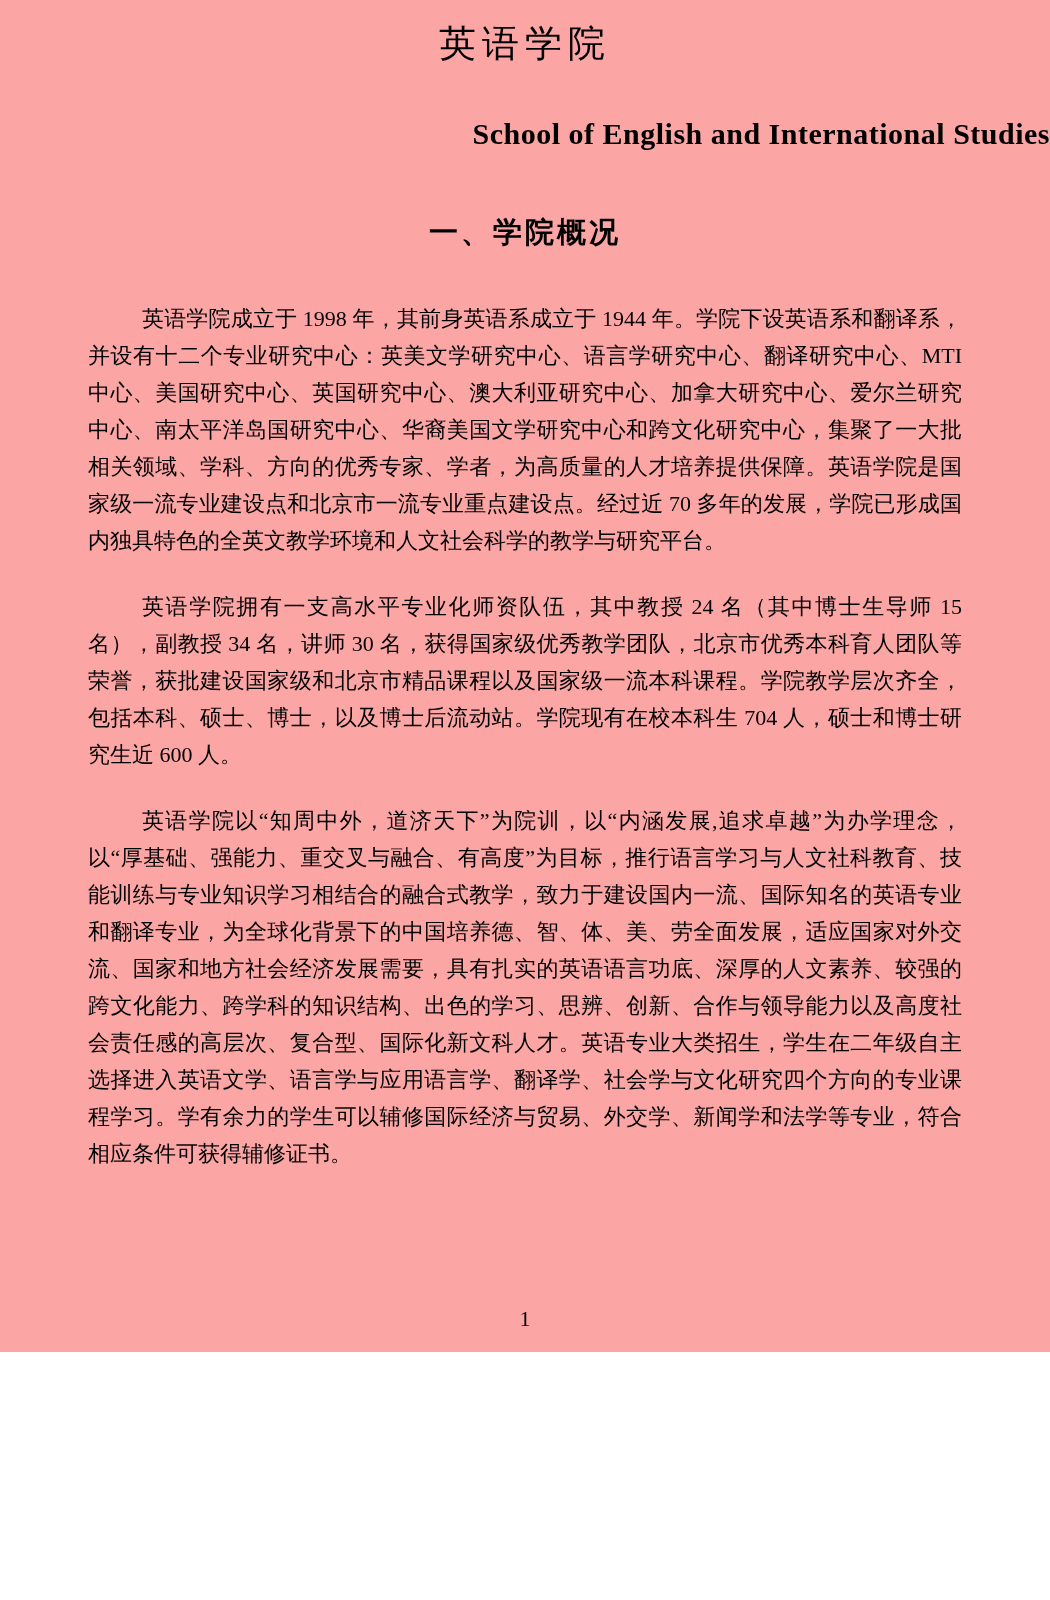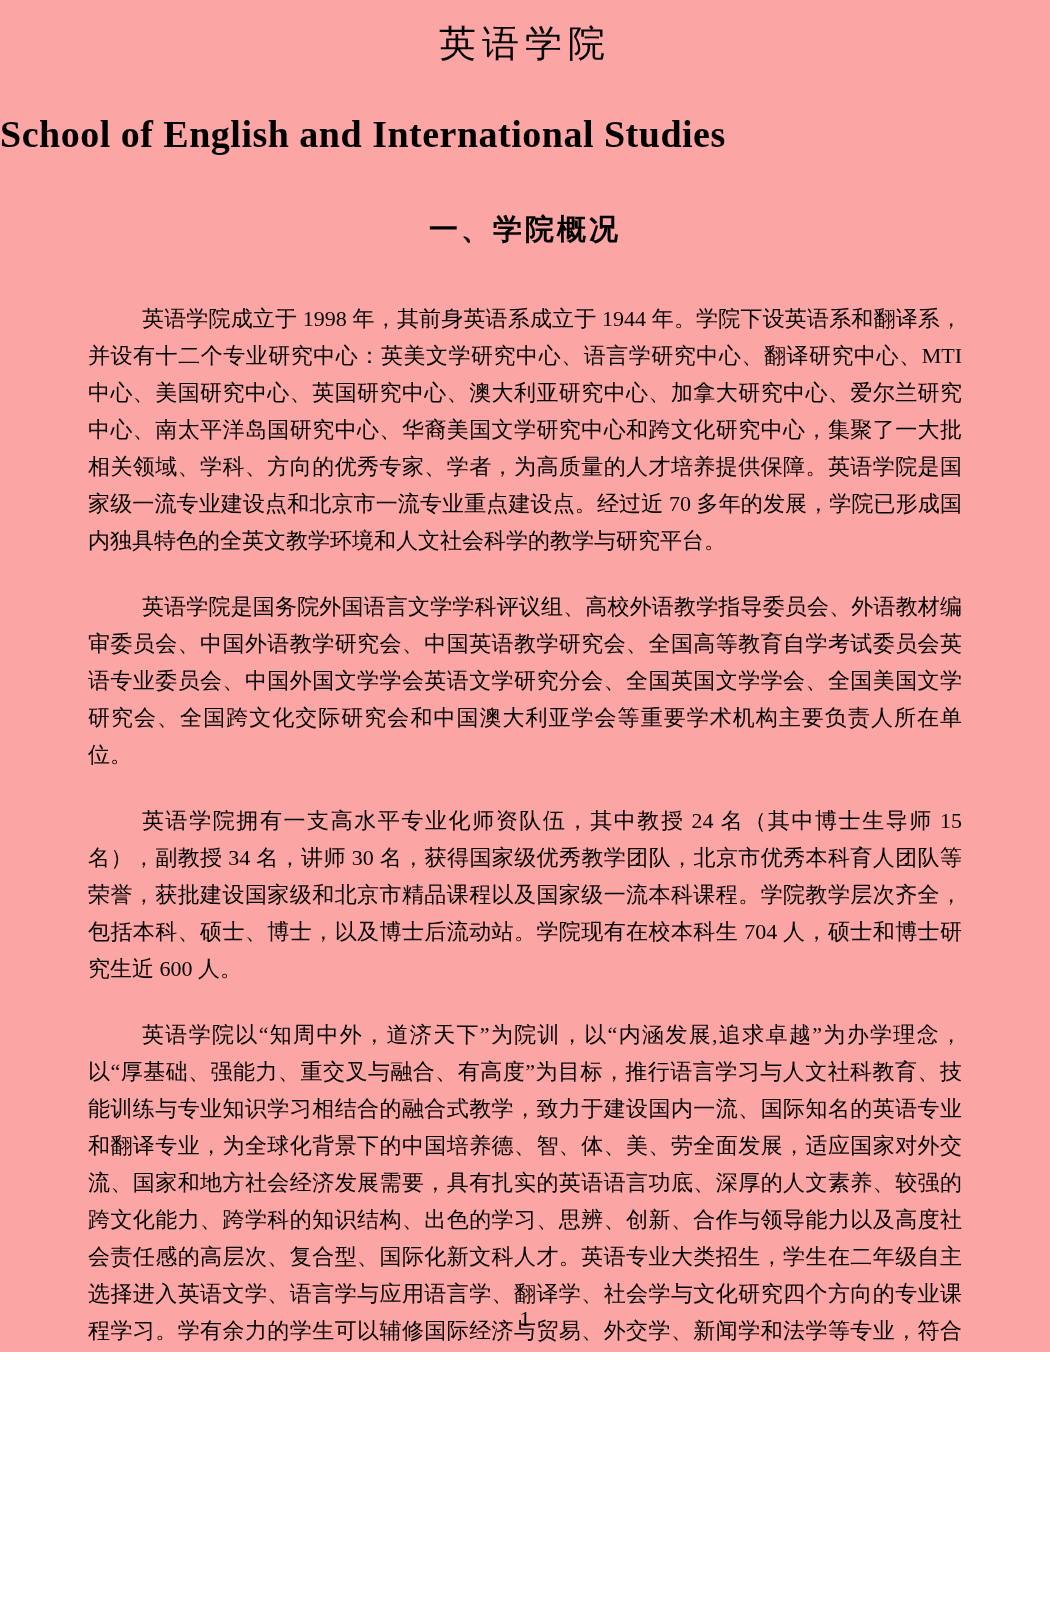--- a/index.html
+++ b/index.html
@@ -22,35 +22,35 @@
     padding-top: 22px;
     text-align: center;
     font-size: 37px;
     line-height: 44px;
     font-weight: 400;
     letter-spacing: 6px;
     font-family: "Liberation Serif", "DejaVu Serif", serif;
   }
   .title-en {
     margin: 50px 0 0 0;
-    text-align: left;
-    font-size: 38px;
+    text-align: right;
+    font-size: 30px;
     line-height: 36px;
     font-weight: 700;
     letter-spacing: 0.5px;
     font-family: "Liberation Serif", "DejaVu Serif", serif;
   }
   .section-heading {
     margin: 62px 0 0 0;
     text-align: center;
     font-size: 29px;
     line-height: 36px;
     font-weight: 700;
     letter-spacing: 3px;
-    font-family: Liberation Mono, monospace;
+    font-family: Liberation Sans, sans-serif;
   }
   .body-text {
     margin: 50px 88px 0 88px;
     font-size: 22px;
     line-height: 37px;
     text-align: justify;
     text-justify: inter-ideograph;
   }
   .body-text p {
     margin: 0 0 29px 0;
@@ -76,20 +76,19 @@
 <div class="page">
 
   <h1 class="title-cn">英语学院</h1>
 
   <h2 class="title-en">School of English and International Studies</h2>
 
   <h3 class="section-heading">一、学院概况</h3>
 
   <div class="body-text">
     <p>英语学院成立于 1998 年，其前身英语系成立于 1944 年。学院下设英语系和翻译系，并设有十二个专业研究中心：英美文学研究中心、语言学研究中心、翻译研究中心、MTI 中心、美国研究中心、英国研究中心、澳大利亚研究中心、加拿大研究中心、爱尔兰研究中心、南太平洋岛国研究中心、华裔美国文学研究中心和跨文化研究中心，集聚了一大批相关领域、学科、方向的优秀专家、学者，为高质量的人才培养提供保障。英语学院是国家级一流专业建设点和北京市一流专业重点建设点。经过近 70 多年的发展，学院已形成国内独具特色的全英文教学环境和人文社会科学的教学与研究平台。</p>
-    <p>英语学院是国务院外国语言文学学科评议组、高校外语教学指导委员会、外语教材编审委员会、中国外语教学研究会、中国英语教学研究会、全国高等教育自学考试委员会英语专业委员会、中国外国文学学会英语文学研究分会、全国英国文学学会、全国美国文学研究会、全国跨文化交际研究会和中国澳大利亚学会等重要学术机构主要负责人所在单位。</p>
     <p>英语学院拥有一支高水平专业化师资队伍，其中教授 24 名（其中博士生导师 15 名），副教授 34 名，讲师 30 名，获得国家级优秀教学团队，北京市优秀本科育人团队等荣誉，获批建设国家级和北京市精品课程以及国家级一流本科课程。学院教学层次齐全，包括本科、硕士、博士，以及博士后流动站。学院现有在校本科生 704 人，硕士和博士研究生近 600 人。</p>
     <p>英语学院以“知周中外，道济天下”为院训，以“内涵发展,追求卓越”为办学理念，以“厚基础、强能力、重交叉与融合、有高度”为目标，推行语言学习与人文社科教育、技能训练与专业知识学习相结合的融合式教学，致力于建设国内一流、国际知名的英语专业和翻译专业，为全球化背景下的中国培养德、智、体、美、劳全面发展，适应国家对外交流、国家和地方社会经济发展需要，具有扎实的英语语言功底、深厚的人文素养、较强的跨文化能力、跨学科的知识结构、出色的学习、思辨、创新、合作与领导能力以及高度社会责任感的高层次、复合型、国际化新文科人才。英语专业大类招生，学生在二年级自主选择进入英语文学、语言学与应用语言学、翻译学、社会学与文化研究四个方向的专业课程学习。学有余力的学生可以辅修国际经济与贸易、外交学、新闻学和法学等专业，符合相应条件可获得辅修证书。</p>
   </div>
 
   <div class="page-number">1</div>
 
 </div>
 
 </body></html>

